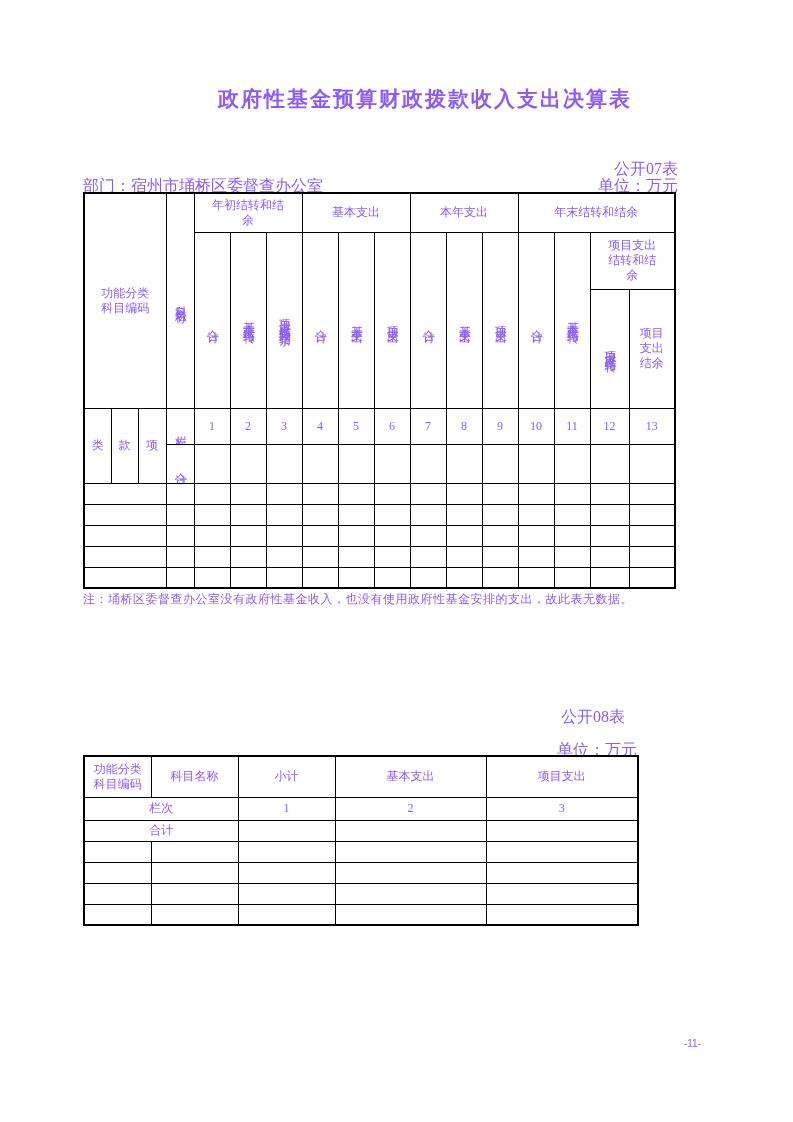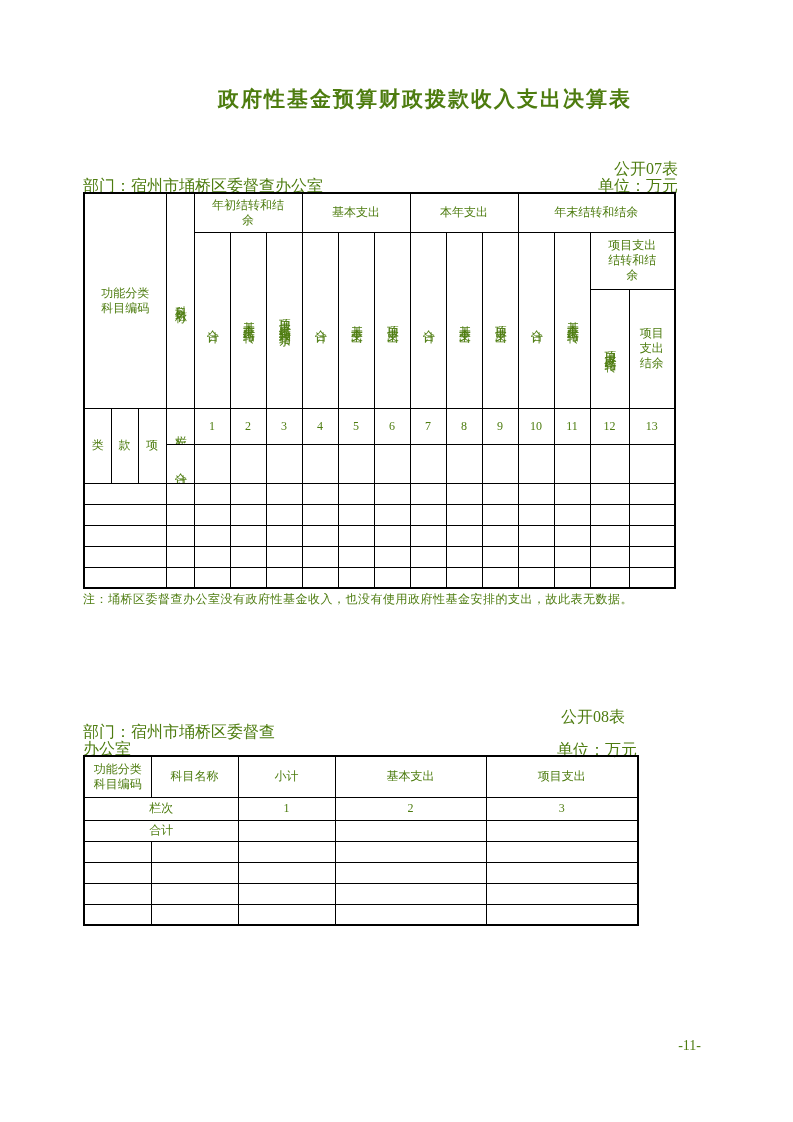--- a/index.html
+++ b/index.html
@@ -1,19 +1,19 @@
 <!DOCTYPE html>
 <html><head>
 <meta charset="utf-8">
 <style>
   * { margin:0; padding:0; box-sizing:border-box; }
   html,body { background:#ffffff; }
   .page {
     position:relative; width:793px; height:1122px; background:#ffffff;
-    font-family:"Liberation Serif","DejaVu Serif",serif; color:#4d7c0f;
+    font-family:"Liberation Serif","DejaVu Serif",serif; color:#8b5cf6;
     overflow:hidden;
   }
   .doc-title {
     position:absolute; text-align:center; font-size:21px; font-weight:bold;
     letter-spacing:2px; white-space:nowrap;
   }
   .meta { position:absolute; font-size:16px; }
   .right-align { text-align:right; }
   .doc-table { border-collapse:collapse; table-layout:fixed; border:2px solid #000; }
   .doc-table td {
@@ -22,21 +22,21 @@
   }
   .v {
     writing-mode:vertical-rl; text-orientation:upright;
     display:inline-block; letter-spacing:2px; line-height:1.15;
   }
   .w56 { width:56px; margin:0 auto; }
   .w78 { width:78px; margin:0 auto;text-align:center; }
   .w52 { width:52px; margin:0 auto; }
   .w30 { width:30px; margin:4px auto; }
   .note { position:absolute; font-size:12px; line-height:19px; letter-spacing:0.5px; }
-  .pagenum { position:absolute; font-size:14px; font-family:Liberation Serif, serif; }
+  .pagenum { position:absolute; font-size:10px; font-family:Liberation Sans, sans-serif; }
   .tbl-wrap { position:absolute; }
 </style>
 </head>
 <body>
 
 <div class="page">
 
   <div class="doc-title" style="top:85px; left:55px; width:740px;">政府性基金预算财政拨款收入支出决算表</div>
 
   <div class="meta right-align" style="top:159px; right:115px;">公开07表</div>
@@ -223,24 +223,20 @@
       </tr>
     </tbody>
   </table>
   </div>
 
   <div class="note" style="top:590px; left:83px; width:634px;">注：埇桥区委督查办公室没有政府性基金收入，也没有使用政府性基金安排的支出，故此表无数据。</div>
 
 
   <div class="meta right-align" style="top:707px; right:168px;">公开08表</div>
 
-  <div class="meta" style="top:723px; left:83px; line-height:17px;">
-    <div>部门：宿州市埇桥区委督查</div>
-    <div>办公室</div>
-  </div>
 
   <div class="meta right-align" style="top:740px; right:156px;">单位：万元</div>
 
   <div class="tbl-wrap" style="top:755px; left:83px;">
   <table class="doc-table">
     <colgroup>
       <col style="width:67px">
           <col style="width:87px">
           <col style="width:97px">
       <col style="width:151px">

